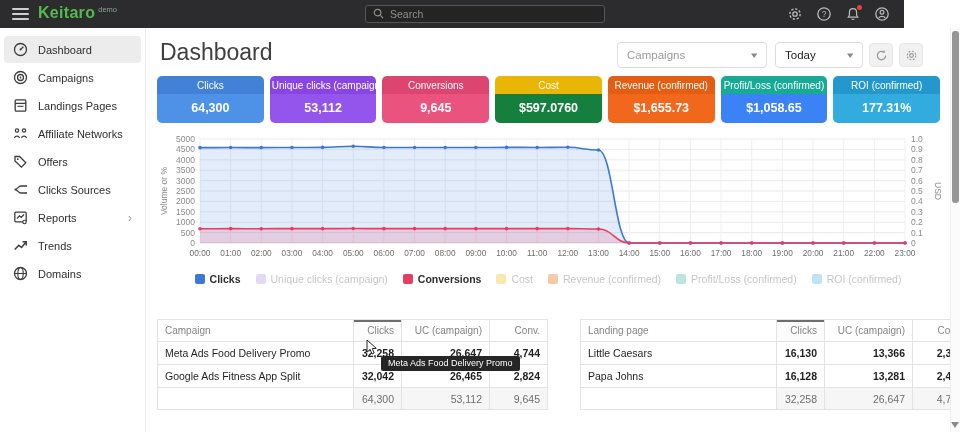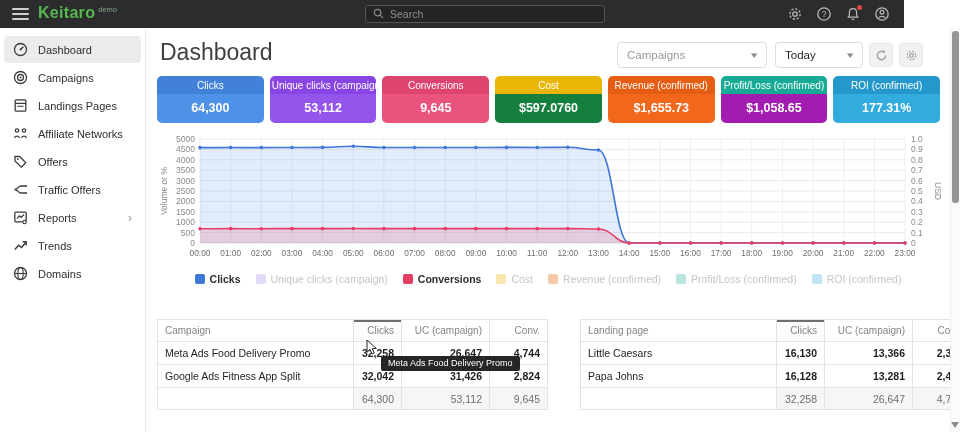--- a/index.html
+++ b/index.html
@@ -177,21 +177,21 @@
         <span>Offers</span>
       </div>
       <div class="side-item">
         <span class="sicon">
           <svg width="15" height="15" viewBox="0 0 15 15">
             <path d="M1.5 7.5 C5 7.5 5 4 8 4 L12 4 M1.5 7.5 C5 7.5 5 11 8 11 L12 11" fill="none" stroke="#3d3d3d" stroke-width="1.3"></path>
             <circle cx="13" cy="4" r="1.1" fill="#3d3d3d"></circle>
             <circle cx="13" cy="11" r="1.1" fill="#3d3d3d"></circle>
           </svg>
         </span>
-        <span>Traffic Offers</span>
+        <span>Clicks Sources</span>
       </div>
       <div class="side-item">
         <span class="sicon">
           <svg width="15" height="15" viewBox="0 0 15 15">
             <rect x="1.8" y="2.2" width="11.4" height="9.6" rx="1" fill="none" stroke="#3d3d3d" stroke-width="1.3"></rect>
             <path d="M4 8.5 l2.4-2.6 1.8 1.6 2.8-3" fill="none" stroke="#3d3d3d" stroke-width="1.2"></path>
             <circle cx="11.5" cy="12" r="1.7" fill="#fff" stroke="#3d3d3d" stroke-width="1.1"></circle>
           </svg>
         </span>
         <span>Reports</span>
@@ -256,21 +256,21 @@
       <div class="card">
         <div class="c-label" style="background:#e9b606">Cost</div>
         <div class="c-value" style="background:#15803d">$597.0760</div>
       </div>
       <div class="card">
         <div class="c-label" style="background:#e55d12">Revenue (confirmed)</div>
         <div class="c-value" style="background:#f1681c">$1,655.73</div>
       </div>
       <div class="card">
         <div class="c-label" style="background:#17ab96">Profit/Loss (confirmed)</div>
-        <div class="c-value" style="background:#a21caf">$1,058.65</div>
+        <div class="c-value" style="background:#3b82f6">$1,058.65</div>
       </div>
       <div class="card">
         <div class="c-label" style="background:#2497cc">ROI (confirmed)</div>
         <div class="c-value" style="background:#32abdf">177.31%</div>
       </div>
     </div>
 
   <div class="chart-wrap" id="chart"><svg width="790" height="138" viewBox="0 0 790 138" font-family="Liberation Sans, sans-serif">
         <line x1="45" y1="112" x2="750" y2="112" stroke="#dcdcdc" stroke-width="1"></line>
         <text x="40" y="115" text-anchor="end" font-size="8.5" fill="#8a8a8a">0</text>
@@ -452,21 +452,21 @@
       <tbody>
         <tr>
           <td class="name">Meta Ads Food Delivery Promo</td>
           <td class="num col-clicks">32,258</td>
           <td class="num col-uc">26,647</td>
           <td class="num col-conv">4,744</td>
         </tr>
         <tr>
           <td class="name">Google Ads Fitness App Split</td>
           <td class="num col-clicks">32,042</td>
-          <td class="num col-uc">31,426</td>
+          <td class="num col-uc">26,465</td>
           <td class="num col-conv">2,824</td>
         </tr>
       </tbody>
       <tfoot>
         <tr>
           <td class="name"></td>
           <td class="num col-clicks">64,300</td>
           <td class="num col-uc">53,112</td>
           <td class="num col-conv">9,645</td>
         </tr>

